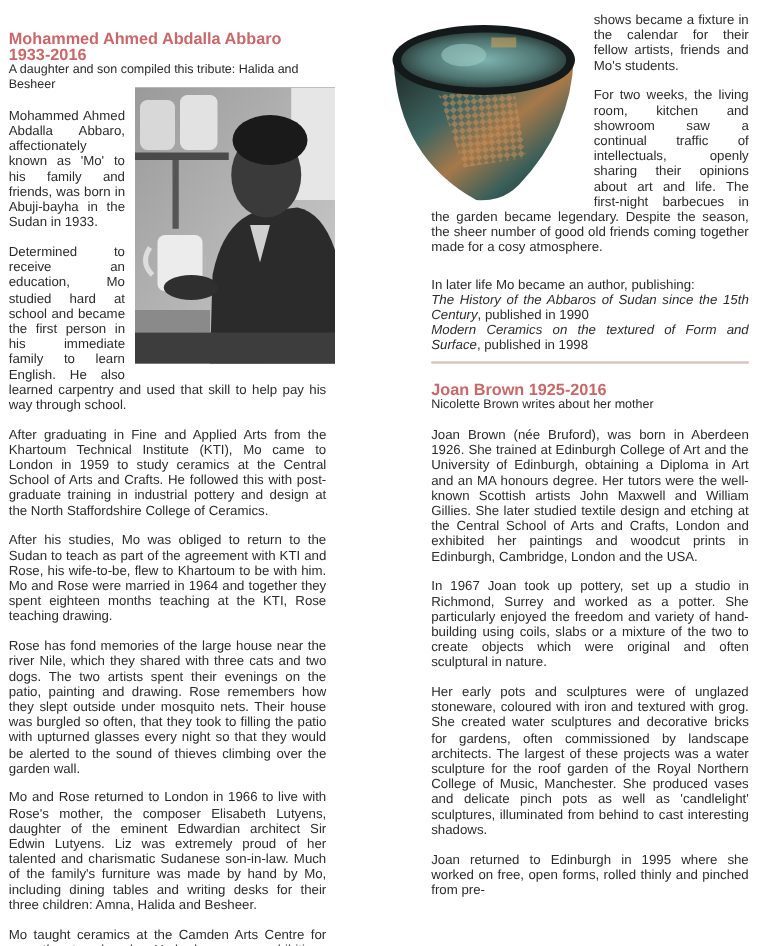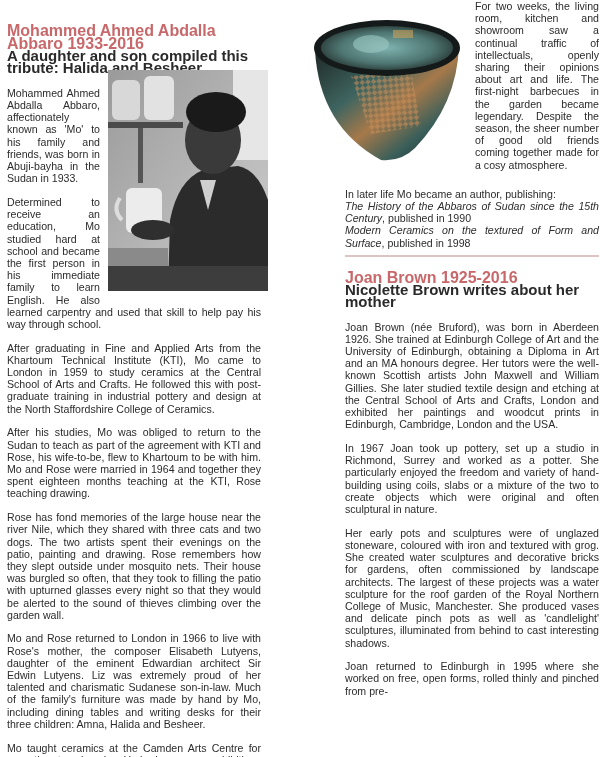--- a/index.html
+++ b/index.html
@@ -2,22 +2,22 @@
 <html><head>
 <meta charset="utf-8">
 <style>
   * { box-sizing: border-box; margin: 0; padding: 0; }
   html, body { width: 606px; height: 757px; background: #ffffff; overflow: hidden; }
   body { position: relative; font-family: "Liberation Sans", sans-serif; color: #2b2b2b; }
   .col { position: absolute; font-size: 10.6px; line-height: 12.2px; }
   .left { left: 7px; top: 24px; width: 254px; }
   .right { left: 345px; top: 0; width: 254px; }
   p { text-align: justify; margin-bottom: 11.5px; }
-  .head-title { color: #c8686a; font-weight: bold; font-size: 16px; line-height: 13px; }
-  .head-sub { font-weight: bold; font-size: 15px; line-height: 12.4px; margin-bottom: 12px; color: #2a2a2a; }
+  .head-title { color: #c8686a; font-weight: bold; font-size: 13px; line-height: 13px; }
+  .head-sub { font-weight: normal; font-size: 10px; line-height: 12.4px; margin-bottom: 12px; color: #2a2a2a; }
   .float-photo { float: right; width: 160px; height: 221px; margin: -17px -7px 4px 8px; background: #777; position: relative; overflow: hidden; }
   .float-photo svg { display: block; }
   .float-bowl { float: left; width: 150px; height: 148px; margin: 16px 14px 0 -34px; position: relative; }
   .divider { border: 0; height: 2px; background: #dcc4c4; margin: 6px 0 14px 0; }
   .it { font-style: italic; }
   .pub-line { text-align: justify; }
 </style>
 </head>
 <body>
 
@@ -84,20 +84,21 @@
       </defs>
       <path d="M4 34 Q8 110 70 144 Q90 146 104 132 Q146 88 148 30 Z" fill="url(#outer)"></path>
       <path d="M40 60 L100 55 L110 110 L60 118 Z" fill="url(#check)"></path>
       <ellipse cx="76" cy="32" rx="73" ry="28" fill="#141a19"></ellipse>
       <ellipse cx="76" cy="32" rx="66" ry="22" fill="url(#inner)"></ellipse>
       <ellipse cx="60" cy="28" rx="18" ry="9" fill="#9cc9c3" opacity="0.6"></ellipse>
       <rect x="82" y="14" width="20" height="8" fill="#c9a15a" opacity="0.6"></rect>
     </svg>
   </div>
 
+  <p style="margin-top:10px;">shows became a fixture in the calendar for their fellow artists, friends and Mo's students.</p>
   <p>For two weeks, the living room, kitchen and showroom saw a continual traffic of intellectuals, openly sharing their opinions about art and life. The first-night barbecues in the garden became legendary. Despite the season, the sheer number of good old friends coming together made for a cosy atmosphere.</p>
 
   <div style="clear:both;margin-top:17px;">
     <div>In later life Mo became an author, publishing:</div>
     <div class="pub-line">
       <span class="it">The History of the Abbaros of Sudan since the 15th Century</span>,
       <span>published in 1990</span>
     </div>
     <div class="pub-line">
       <span class="it">Modern Ceramics on the textured of Form and Surface</span>,

